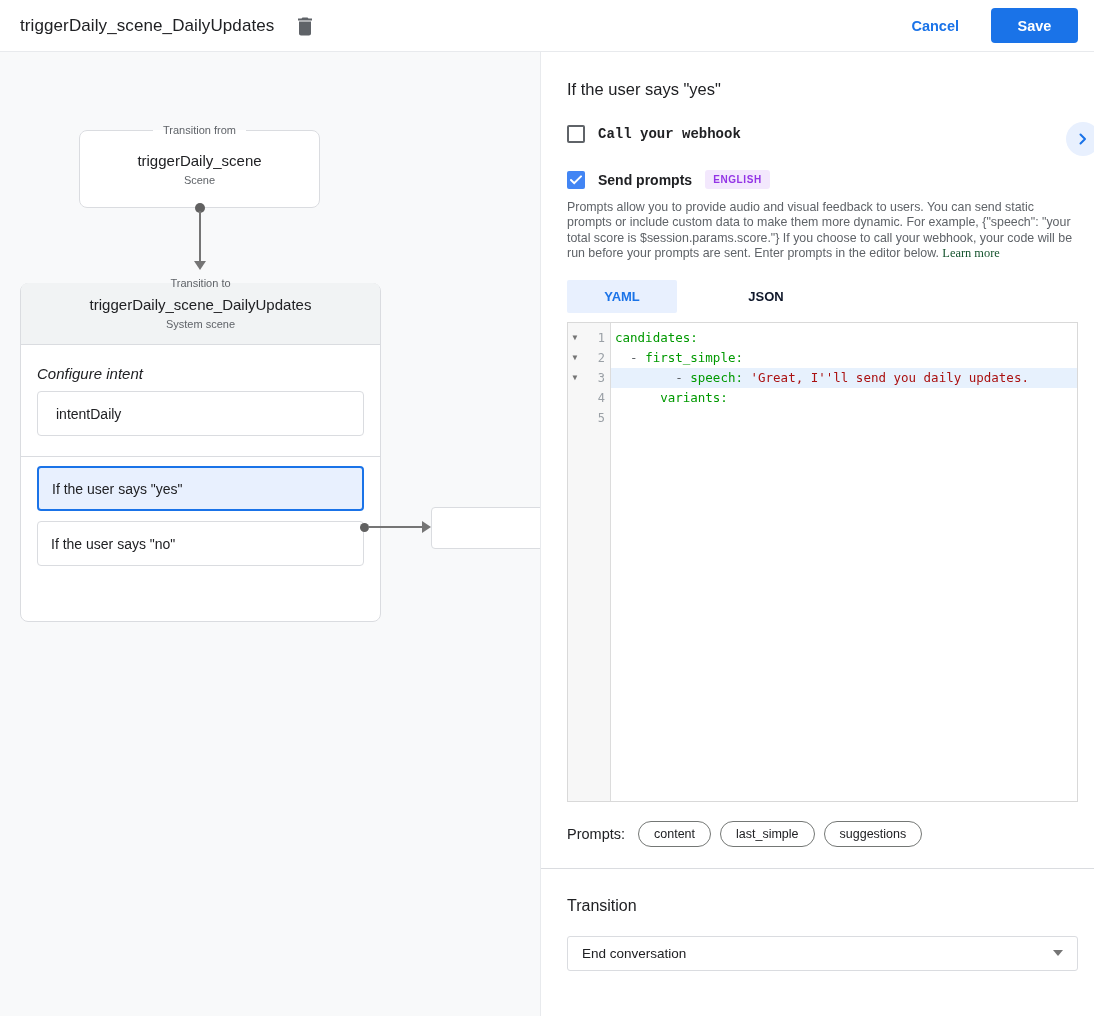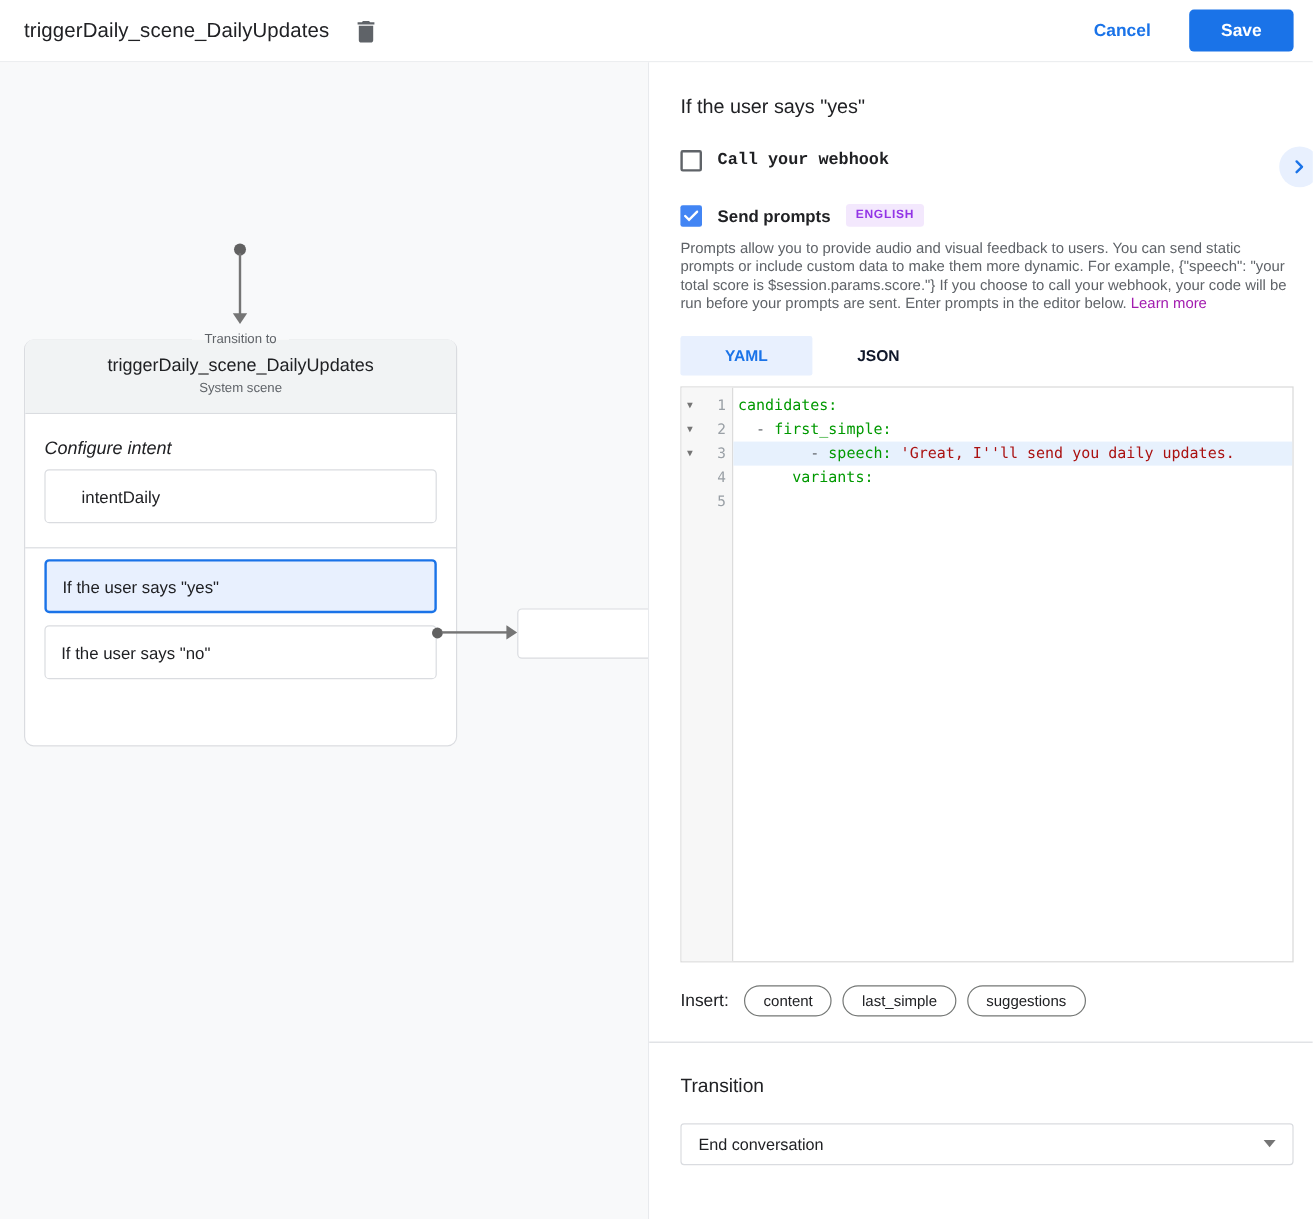--- a/index.html
+++ b/index.html
@@ -34,21 +34,21 @@
   .node-type { font-size:11px; color:#5f6368; margin-top:5px; }
 
   .to-box { left:20px; top:225px; width:361px; height:345px; padding:0; }
   .to-header { background:#f1f3f4; border-bottom:1px solid #dadce0;
     border-radius:7px 7px 0 0; text-align:center; padding:13px 0 14px;
     margin-top:-6px; }
   .to-name { font-size:15px; }
   .to-body { padding:0 16px; }
   .section-label { font-size:15px; margin-top:20px;font-style:italic; }
   .intent-box { margin-top:9px; height:45px; border:1px solid #dadce0;
-    border-radius:4px; display:flex; align-items:center; padding-left:30px;
+    border-radius:4px; display:flex; align-items:center; padding-left:18px;
     font-size:14px; background:#fff; cursor:pointer; }
   .card-divider { border:none; border-top:1px solid #dadce0; margin:20px -16px 0; }
   .cond-box { margin-top:9px; height:45px; border:1px solid #dadce0;
     border-radius:4px; display:flex; align-items:center; padding-left:13px;
     font-size:14px; background:#fff; cursor:pointer; }
   .cond-box.selected { border:2px solid #1a73e8; background:#e8f0fe; }
   .cond-box + .cond-box { margin-top:10px; }
 
   
   .dot { position:absolute; width:10px; height:10px; border-radius:50%;
@@ -75,23 +75,23 @@
     background:#fff; cursor:pointer; flex:none; }
   .checkbox.checked { border:none; background:#4285f4; display:flex;
     align-items:center; justify-content:center; }
   .check-label { margin-left:13px; font-size:14px; font-weight:bold; }
   .lang-badge { margin-left:13px; background:#f3e8fd; color:#9334e6;
     font-size:10px; font-weight:bold; letter-spacing:.6px; padding:4px 8px;
     border-radius:3px; }
 
   .desc { margin-top:11px; font-size:12.4px; line-height:15.4px; color:#5f6368;
     max-width:515px; }
-  .learn-more { color:#a21caf; text-decoration:none; cursor:pointer; }
-
-  .tabs { display:flex; margin-top:18px; }
+  .learn-more { color:#14532d; text-decoration:none; cursor:pointer;font-family:Liberation Serif, serif; }
+
+  .tabs { display:flex; margin-top:18px;gap:34px; }
   .tab { width:110px; height:33px; display:flex; align-items:center;
     justify-content:center; font-size:13px; font-weight:bold; color:#0f172a;
     cursor:pointer; border-radius:2px; }
   .tab.active { background:#e8f0fe; color:#1a73e8; }
 
   
   .editor { margin-top:9px; width:511px; height:480px; border:1px solid #d9d9d9;
     display:flex; background:#fff; font-family:"DejaVu Sans Mono", monospace;
     font-size:12.5px; cursor:text; }
   .gutter { width:43px; flex:none; background:#f7f7f7; border-right:1px solid #dcdcdc;
@@ -140,20 +140,25 @@
   </button>
   <span class="topbar-spacer"></span>
   <button class="cancel-btn">Cancel</button>
   <button class="save-btn">Save</button>
 </div>
 
 <div class="main">
 
   <div class="canvas">
 
+    <fieldset class="from-box">
+      <legend>Transition from</legend>
+      <div class="from-name">triggerDaily_scene</div>
+      <div class="node-type">Scene</div>
+    </fieldset>
 
     <div class="dot" style="left:195px; top:151px;"></div>
     <div class="vline" style="left:199px; top:159px; height:51px;"></div>
     <div class="arrow-down" style="left:194px; top:209px;"></div>
 
     <fieldset class="to-box">
       <legend>Transition to</legend>
       <div class="to-header">
         <div class="to-name">triggerDaily_scene_DailyUpdates</div>
         <div class="node-type">System scene</div>
@@ -241,21 +246,21 @@
       <div class="code" id="editor-code">
           <div class="code-line"><span class="seg-key">candidates:</span></div>
           <div class="code-line"><span class="seg-plain">  </span><span class="seg-dash">- </span><span class="seg-key">first_simple:</span></div>
           <div class="code-line selected"><span class="seg-plain">        </span><span class="seg-dash">- </span><span class="seg-key">speech:</span><span class="seg-plain"> </span><span class="seg-string">'Great, I''ll send you daily updates.</span></div>
           <div class="code-line"><span class="seg-plain">      </span><span class="seg-key">variants:</span></div>
           <div class="code-line"></div>
         </div>
     </div>
 
     <div class="insert-row">
-      <span class="insert-label">Insert:</span>
+      <span class="insert-label">Prompts:</span>
       <button class="pill">content</button>
       <button class="pill">last_simple</button>
       <button class="pill">suggestions</button>
     </div>
 
     <hr class="panel-divider">
 
     <div class="transition-title">Transition</div>
 
     <div class="dropdown">

